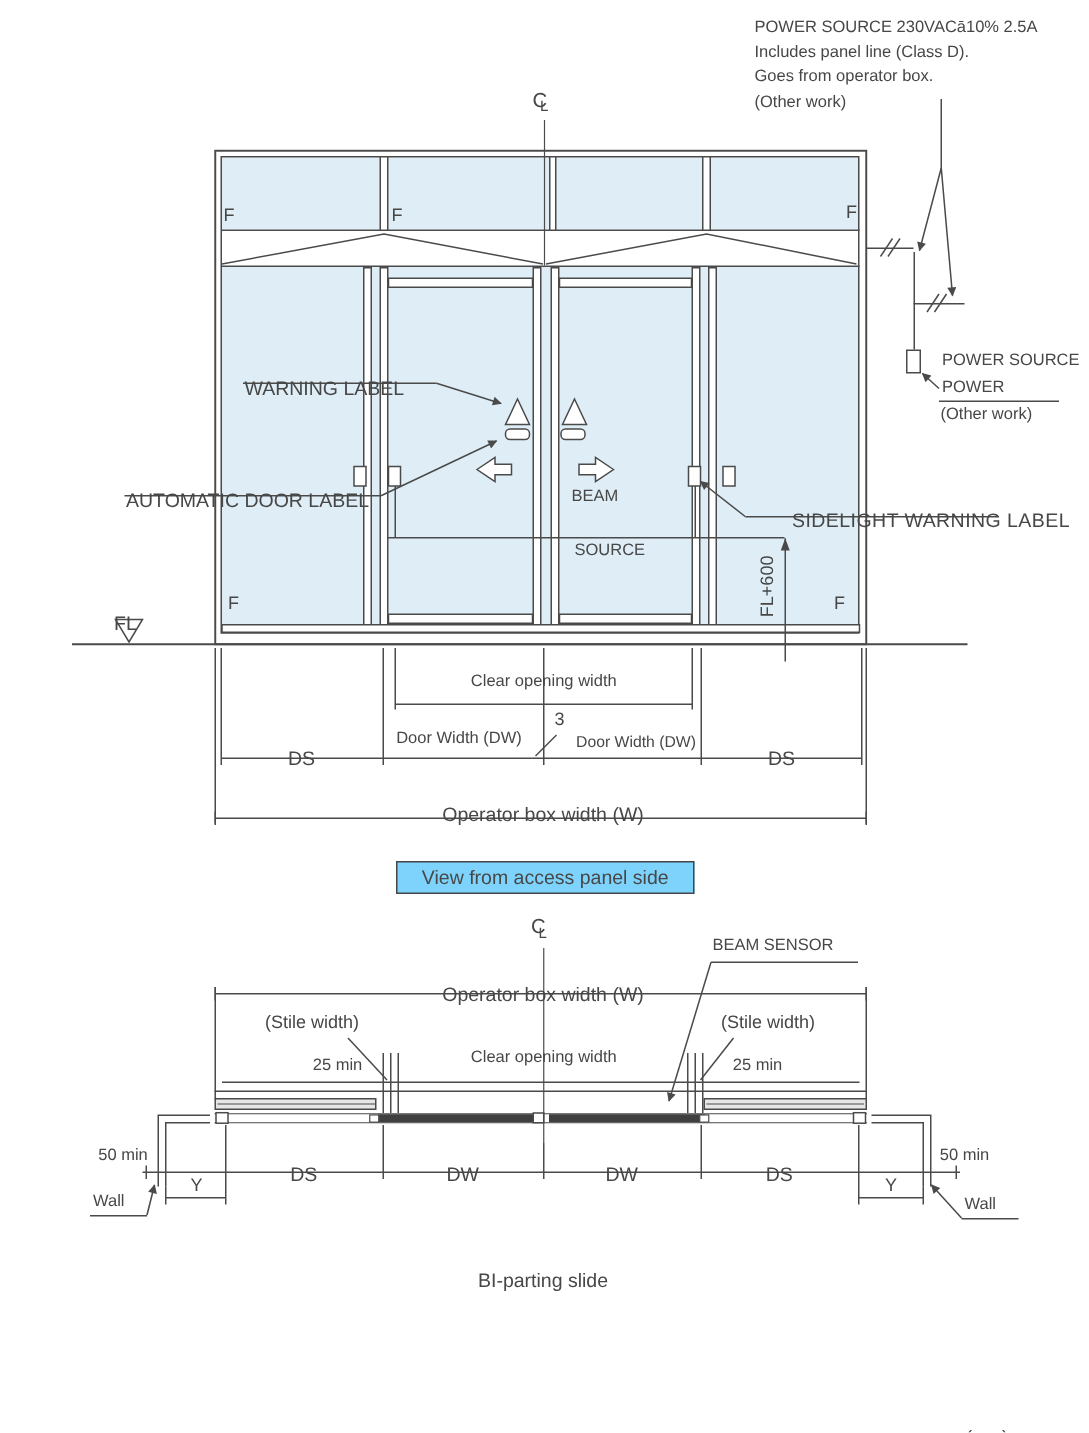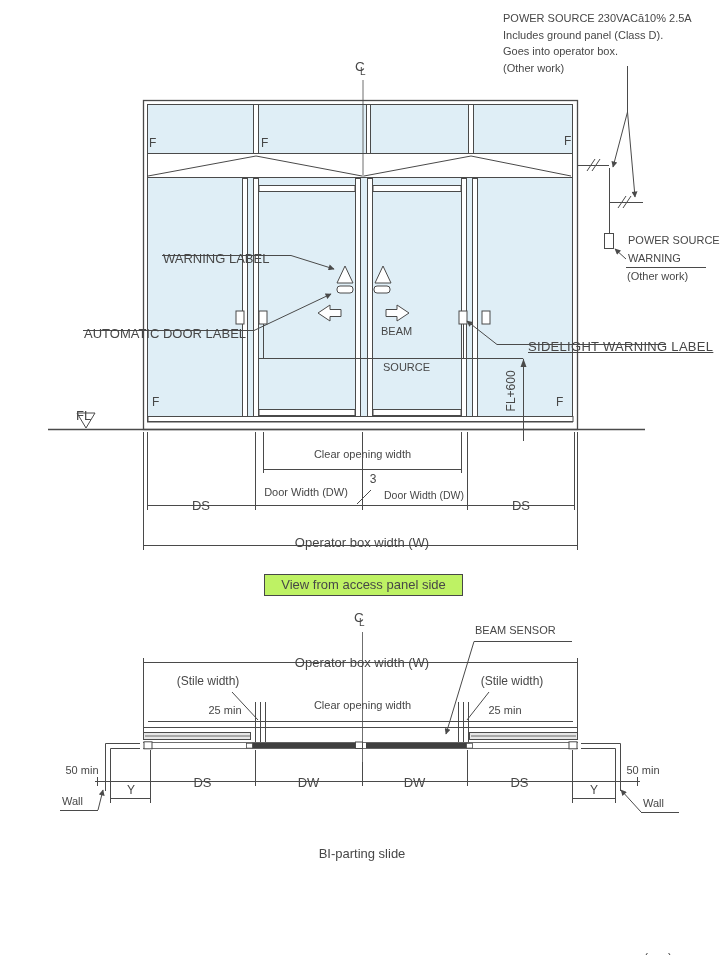--- a/index.html
+++ b/index.html
@@ -7,21 +7,21 @@
     position:relative; width:726px; height:955px; background:#ffffff;
     font-family:"Liberation Sans", sans-serif; color:#474747; overflow:hidden;
   }
   #linework { position:absolute; left:0; top:0; }
   .lbl { position:absolute; white-space:nowrap; line-height:1.15; }
   .ctr { text-align:center; }
   .f12   { font-size:12px; }
   .f125  { font-size:11px; }
   .f13   { font-size:13px;margin-top:13px; }
   .f105  { font-size:10.5px; }
-  .boxed { border:1px solid #474747; background:#bef264; display:flex; align-items:center; justify-content:center; }
+  .boxed { border:1px solid #474747; background:#7dd3fc; display:flex; align-items:center; justify-content:center; }
   .rot90 { transform:rotate(-90deg); transform-origin:center center; }
   .clsym { position:absolute; width:16px; height:22px; font-size:13.5px; }
   .clsym .cl-c { position:absolute; left:3px; top:0; }
   .clsym .cl-l { position:absolute; left:8px; top:7px; font-size:10px; }
   .spaced { letter-spacing:0.3px; }
 </style>
 </head>
 <body>
 
 <div id="canvas">
@@ -184,43 +184,43 @@
       <line x1="572.5" y1="798.5" x2="615.5" y2="798.5"></line>
       <line x1="60" y1="810.5" x2="98" y2="810.5"></line>
       <line x1="98" y1="810" x2="103" y2="790" marker-end="url(#ah)"></line>
       <line x1="641" y1="812.5" x2="679" y2="812.5"></line>
       <line x1="641" y1="812" x2="621" y2="790" marker-end="url(#ah)"></line>
     </g>
   </svg>
 
   <div class="lbl f125" style="left:503px; top:10px; line-height:16.5px;">
     <div>POWER SOURCE 230VACā10% 2.5A</div>
-    <div>Includes ground panel (Class D).</div>
-    <div>Goes into operator box.</div>
+    <div>Includes panel line (Class D).</div>
+    <div>Goes from operator box.</div>
     <div>(Other work)</div>
   </div>
 
   <div class="lbl f125" style="left:628px; top:234px;">POWER SOURCE</div>
-  <div class="lbl f125" style="left:628px; top:252px;">WARNING</div>
+  <div class="lbl f125" style="left:628px; top:252px;">POWER</div>
   <div class="lbl f125" style="left:627px; top:270px;">(Other work)</div>
 
   <div class="clsym" style="left:352px; top:59px;">
     <span class="cl-c">C</span>
     <span class="cl-l">L</span>
   </div>
   <div class="clsym" style="left:351px; top:610px;">
     <span class="cl-c">C</span>
     <span class="cl-l">L</span>
   </div>
 
   <div class="lbl f13" style="left:163px; top:239px;">WARNING LABEL</div>
   <div class="lbl f13" style="left:84px; top:314px;">AUTOMATIC DOOR LABEL</div>
   <div class="lbl f125" style="left:381px; top:325px;">BEAM</div>
   <div class="lbl f125" style="left:383px; top:361px;">SOURCE</div>
-  <div class="lbl f13 spaced" style="left:528px; top:327px;text-decoration:underline;">SIDELIGHT WARNING LABEL</div>
+  <div class="lbl f13 spaced" style="left:528px; top:327px;">SIDELIGHT WARNING LABEL</div>
   <div class="lbl f13" style="left:76px; top:396px;">FL</div>
   <div class="lbl f12 ctr rot90" style="left:490px; top:384px; width:44px;">FL+600</div>
 
   <div class="lbl f12" style="left:149px; top:137px;">F</div>
   <div class="lbl f12" style="left:261px; top:137px;">F</div>
   <div class="lbl f12" style="left:564px; top:135px;">F</div>
   <div class="lbl f12" style="left:152px; top:396px;">F</div>
   <div class="lbl f12" style="left:556px; top:396px;">F</div>
 
   <div class="lbl f125 ctr" style="left:263px; top:448px; width:199px;">Clear opening width</div>

